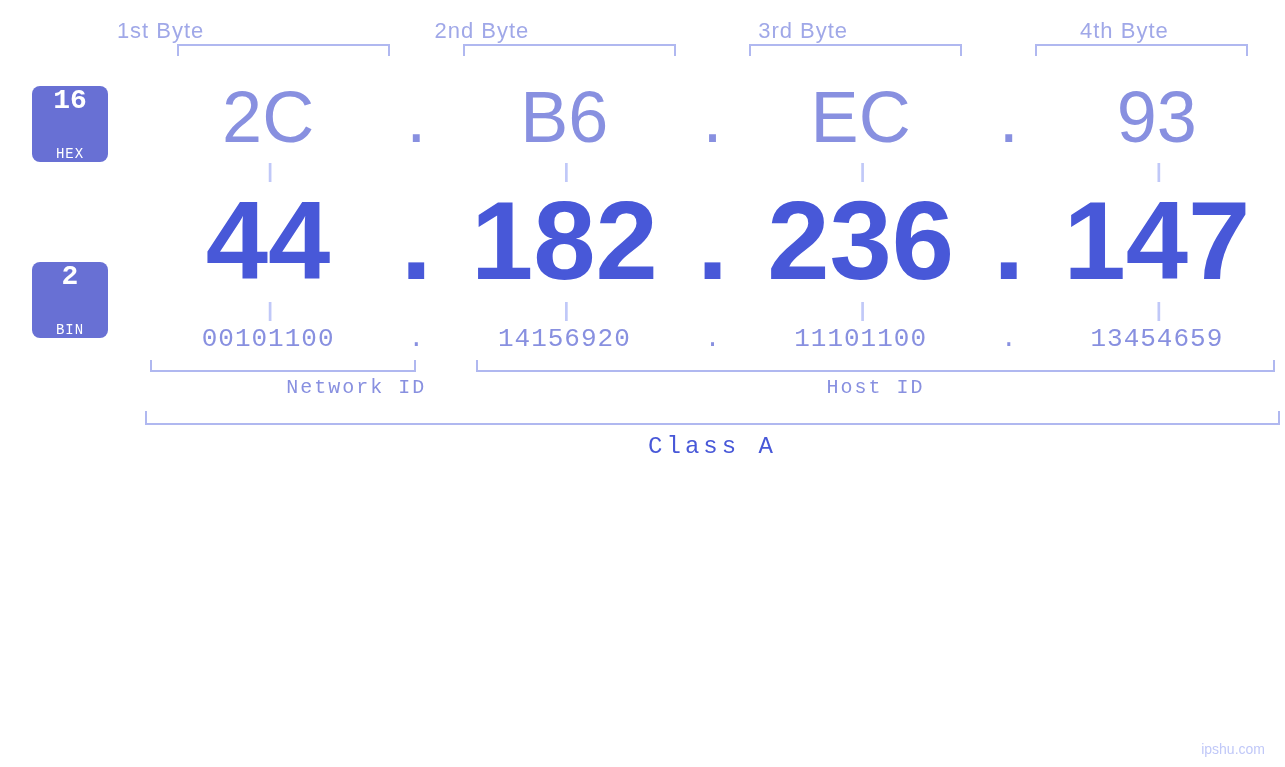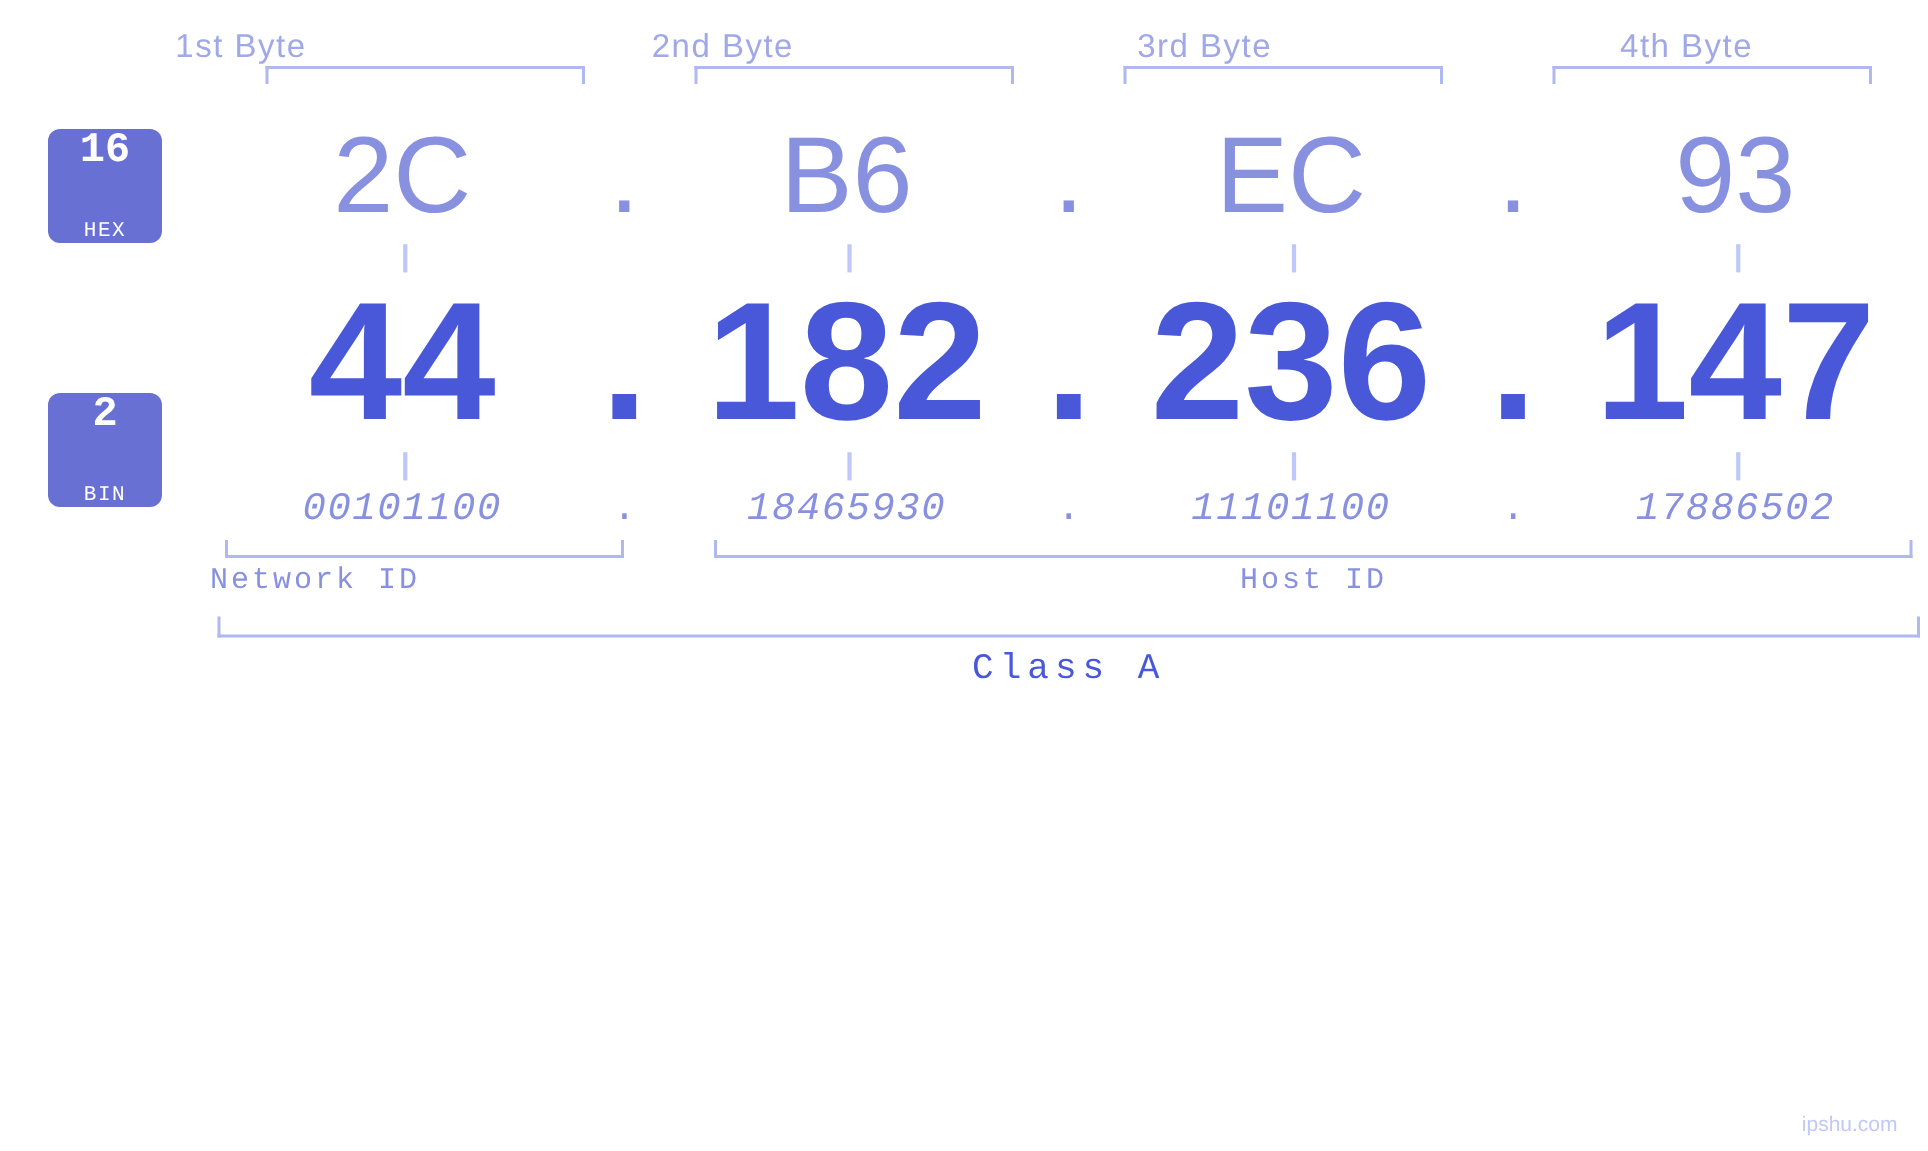--- a/index.html
+++ b/index.html
@@ -185,21 +185,20 @@
       font-weight: bold;
       line-height: 1;
     }
 
     
     .bin-row .bin-value {
       font-size: 26px;
       color: #8890e0;
       font-family: 'Courier New', monospace;
       letter-spacing: 1px;
-      font-style: italic;
     }
 
     .bin-row .dot {
       font-size: 26px;
       color: #8890e0;
       font-family: 'Courier New', monospace;
     }
 
     
     .watermark {
@@ -344,51 +343,51 @@
       </div>
 
       <div class="base-row bin-row">
         <div class="cell">
           <span class="bin-value">00101100</span>
         </div>
         <div class="dot-cell">
           <span class="dot" style="font-size:26px; color:#8890e0;">.</span>
         </div>
         <div class="cell">
-          <span class="bin-value">18465930</span>
+          <span class="bin-value">14156920</span>
         </div>
         <div class="dot-cell">
           <span class="dot" style="font-size:26px; color:#8890e0;">.</span>
         </div>
         <div class="cell">
           <span class="bin-value">11101100</span>
         </div>
         <div class="dot-cell">
           <span class="dot" style="font-size:26px; color:#8890e0;">.</span>
         </div>
         <div class="cell">
-          <span class="bin-value">17886502</span>
+          <span class="bin-value">13454659</span>
         </div>
       </div>
 
       <div style="display:flex; width:100%; margin-top:6px;">
 
         <div style="width:25%; padding:0 10px;">
           <div style="width:100%; height:12px; border-bottom:2px solid #b0b8f0; border-left:2px solid #b0b8f0; border-right:2px solid #b0b8f0;"></div>
         </div>
 
         <div style="width:40px;"></div>
 
         <div style="flex:1; padding:0 10px;">
           <div style="width:100%; height:12px; border-bottom:2px solid #b0b8f0; border-left:2px solid #b0b8f0; border-right:2px solid #b0b8f0;"></div>
         </div>
       </div>
 
       <div style="display:flex; width:100%; margin-top:4px;">
-        <div style="width:25%; text-align:left;">
+        <div style="width:25%; text-align:right;">
           <span style="color:#8890e0; font-size:20px; font-family:'Courier New',monospace; letter-spacing:2px;">Network ID</span>
         </div>
         <div style="width:40px;"></div>
         <div style="flex:1; text-align:center;">
           <span style="color:#8890e0; font-size:20px; font-family:'Courier New',monospace; letter-spacing:2px;">Host ID</span>
         </div>
       </div>
 
       <div style="width:100%; margin-top:12px; padding:0 5px;">
         <div style="width:100%; height:14px; border-bottom:2px solid #b0b8f0; border-left:2px solid #b0b8f0; border-right:2px solid #b0b8f0;"></div>

